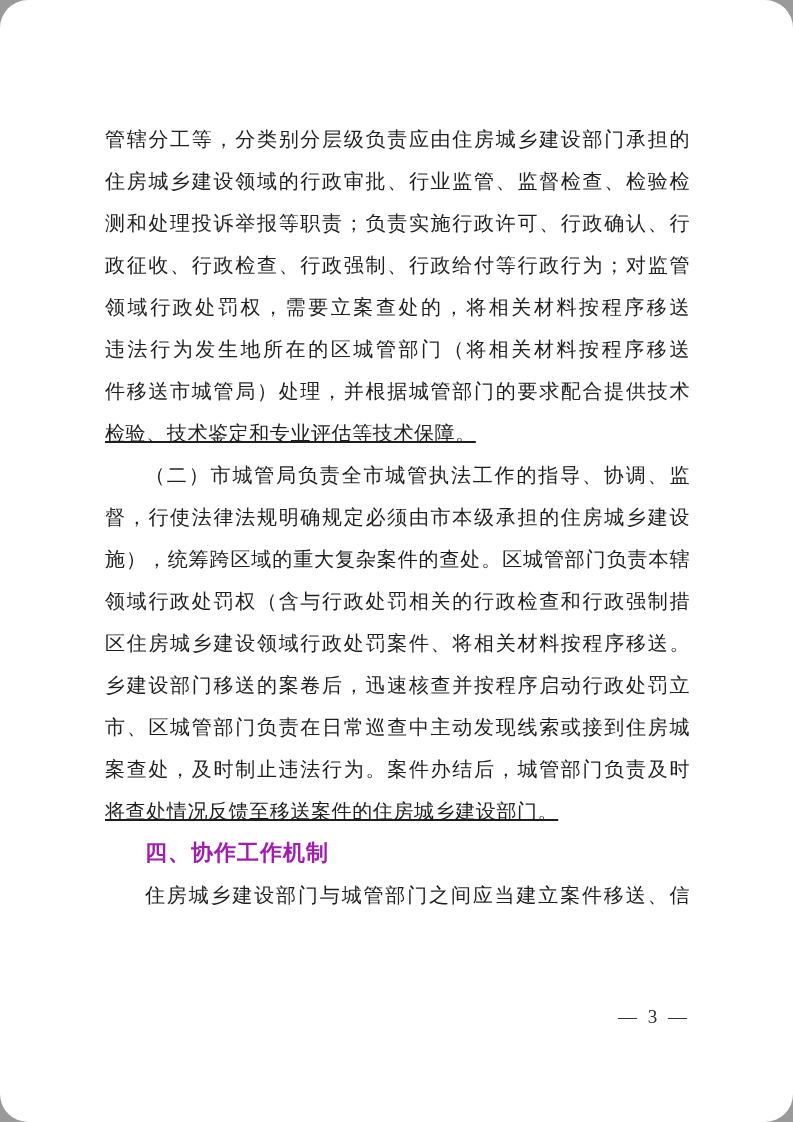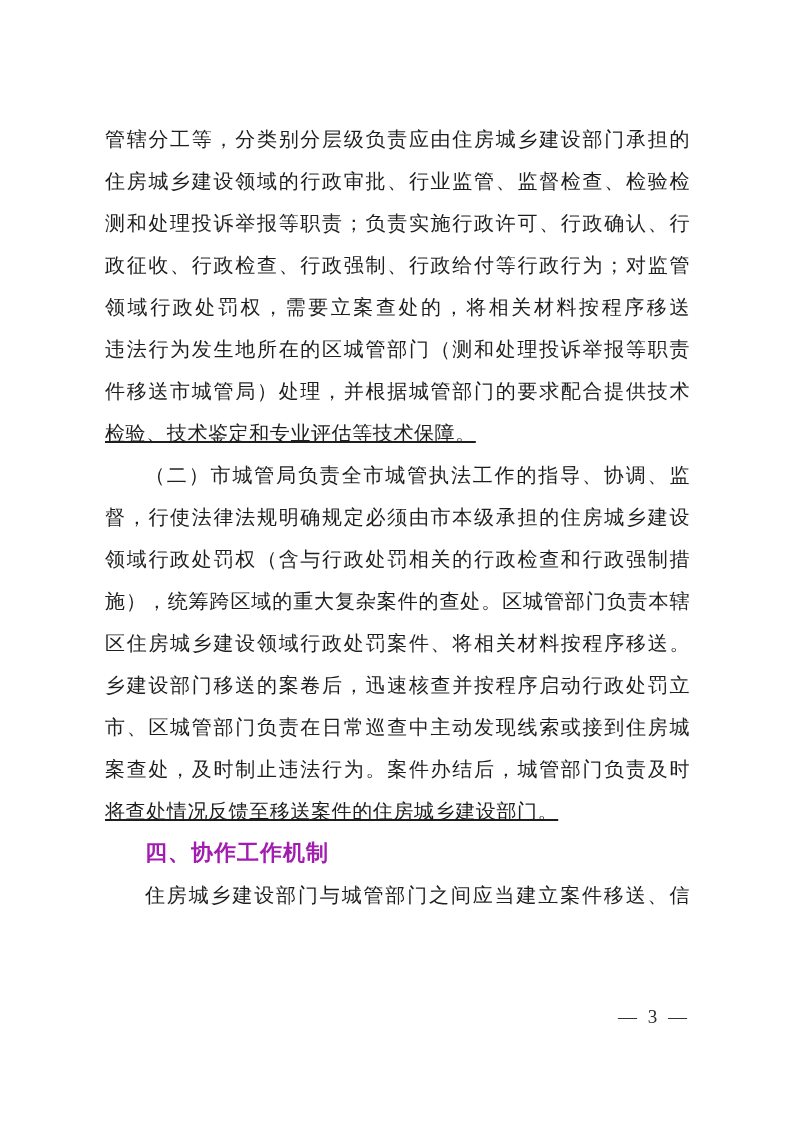--- a/index.html
+++ b/index.html
@@ -9,20 +9,21 @@
   }
   .page {
     position: relative;
     width: 793px;
     height: 1122px;
     margin: 0 auto;
     background: #ffffff;
     overflow: hidden;
     font-family: "Liberation Serif", "DejaVu Serif", serif;
     color: #1e1e1e;
+    border-radius: 28px;
   }
   .text-block {
     position: absolute;
     left: 105px;
     top: 118px;
     width: 585px;
   }
   .line {
     font-size: 20px;
     line-height: 42px;
@@ -69,30 +70,30 @@
 
 <div class="page">
   <div class="text-block">
 
     <div>
       <div class="line">管辖分工等，分类别分层级负责应由住房城乡建设部门承担的</div>
       <div class="line">住房城乡建设领域的行政审批、行业监管、监督检查、检验检</div>
       <div class="line">测和处理投诉举报等职责；负责实施行政许可、行政确认、行</div>
       <div class="line">政征收、行政检查、行政强制、行政给付等行政行为；对监管</div>
       <div class="line">领域行政处罚权，需要立案查处的，将相关材料按程序移送</div>
-      <div class="line">违法行为发生地所在的区城管部门（测和处理投诉举报等职责</div>
+      <div class="line">违法行为发生地所在的区城管部门（将相关材料按程序移送</div>
       <div class="line">件移送市城管局）处理，并根据城管部门的要求配合提供技术</div>
       <div class="line para-end">检验、技术鉴定和专业评估等技术保障。</div>
     </div>
 
     <div>
       <div class="line indent">（二）市城管局负责全市城管执法工作的指导、协调、监</div>
       <div class="line">督，行使法律法规明确规定必须由市本级承担的住房城乡建设</div>
+      <div class="line">施），统筹跨区域的重大复杂案件的查处。区城管部门负责本辖</div>
       <div class="line">领域行政处罚权（含与行政处罚相关的行政检查和行政强制措</div>
-      <div class="line">施），统筹跨区域的重大复杂案件的查处。区城管部门负责本辖</div>
       <div class="line">区住房城乡建设领域行政处罚案件、将相关材料按程序移送。</div>
       <div class="line">乡建设部门移送的案卷后，迅速核查并按程序启动行政处罚立</div>
       <div class="line">市、区城管部门负责在日常巡查中主动发现线索或接到住房城</div>
       <div class="line">案查处，及时制止违法行为。案件办结后，城管部门负责及时</div>
       <div class="line para-end">将查处情况反馈至移送案件的住房城乡建设部门。</div>
     </div>
 
     <div class="heading-line">四、协作工作机制</div>
 
     <div>

